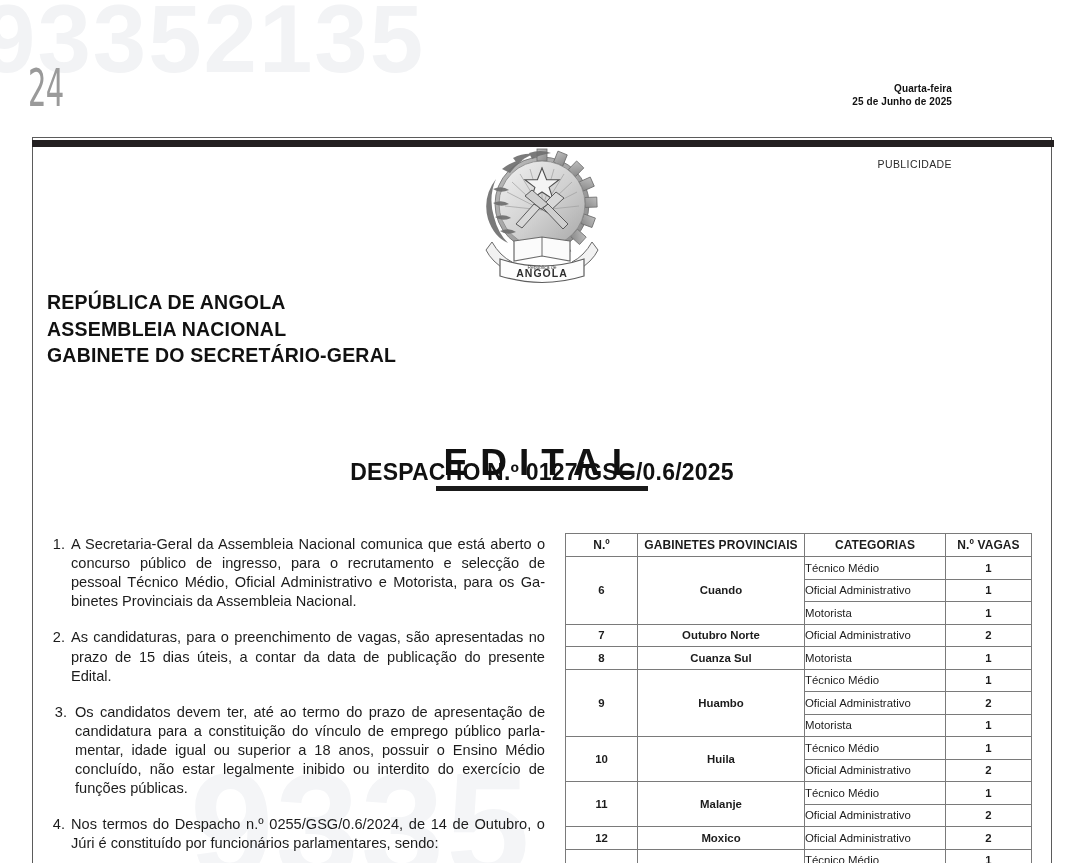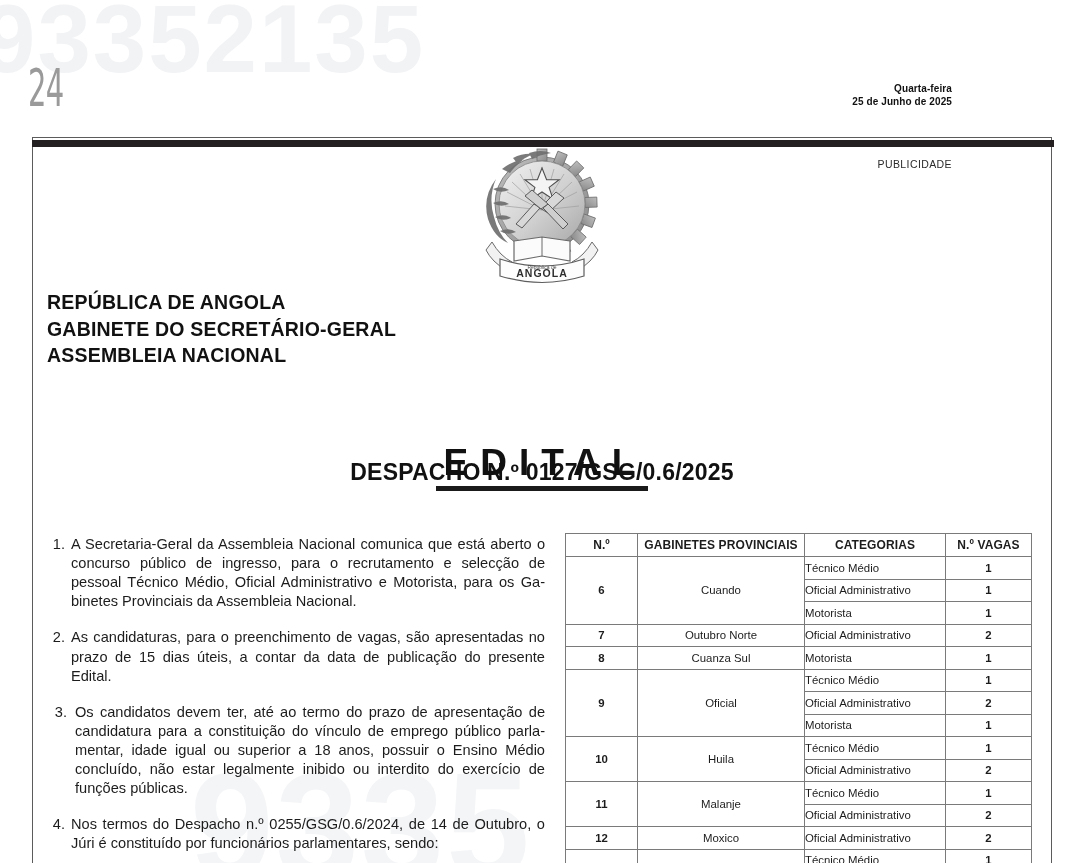--- a/index.html
+++ b/index.html
@@ -224,21 +224,21 @@
     text-align: center;
     font-size: 12px;
     letter-spacing: 0.1px;
   }
   col.c-num   { width: 72px; }
   col.c-gab   { width: 167px; }
   col.c-cat   { width: 141px; }
   col.c-vag   { width: 86px; }
 
   td.num   { text-align: center; font-weight: bold; font-size: 11.8px; }
-  td.gab   { text-align: center; font-weight: normal; font-size: 11.8px; }
+  td.gab   { text-align: center; font-weight: bold; font-size: 11.8px; }
   td.cat   { text-align: left; padding-left: 7px; font-size: 11.6px; margin-left: 36px; }
   td.vag   { text-align: center; font-weight: bold; font-size: 11.8px; }
 </style>
 </head>
 <body>
 
 <div class="page">
 
   <div class="watermark watermark-top">93352135</div>
   <div class="watermark watermark-bottom">9335</div>
@@ -336,22 +336,22 @@
           <path d="M126,101 q-8,14 -20,20 l6,8 q14,-8 20,-20z" fill="#f2f2f2" stroke="#6a6a6a" stroke-width="1"></path>
           <path d="M34,118 q42,14 84,0 l0,17 q-42,13 -84,0z" fill="#fdfdfd" stroke="#5e5e5e" stroke-width="1.2"></path>
         </g>
         <text x="76" y="127.5" text-anchor="middle" font-family="'Liberation Sans',sans-serif" font-size="5" fill="#4a4a4a">República de</text>
         <text x="76" y="136" text-anchor="middle" font-family="'Liberation Sans',sans-serif" font-size="10.5" font-weight="bold" fill="#2e2e2e" letter-spacing="1">ANGOLA</text>
       </svg>
     </div>
 
     <div class="org-block">
       <div class="org-line">REPÚBLICA DE ANGOLA</div>
+      <div class="org-line">ASSEMBLEIA NACIONAL</div>
       <div class="org-line">GABINETE DO SECRETÁRIO-GERAL</div>
-      <div class="org-line">ASSEMBLEIA NACIONAL</div>
     </div>
 
     <div class="edital-title">
       <span class="edital-word">EDITAL</span>
     </div>
 
     <div class="despacho">DESPACHO N.º 0127/GSG/0.6/2025</div>
 
     <div class="col-left">
       <div class="clause">
@@ -410,21 +410,21 @@
               <td class="vag">2</td>
             </tr>
             <tr>
               <td class="num" rowspan="1">8</td>
               <td class="gab" rowspan="1">Cuanza Sul</td>
               <td class="cat">Motorista</td>
               <td class="vag">1</td>
             </tr>
             <tr>
               <td class="num" rowspan="3">9</td>
-              <td class="gab" rowspan="3">Oficial</td>
+              <td class="gab" rowspan="3">Huambo</td>
               <td class="cat">Técnico Médio</td>
               <td class="vag">1</td>
             </tr>
             <tr>
               <td class="cat">Oficial Administrativo</td>
               <td class="vag">2</td>
             </tr>
             <tr>
               <td class="cat">Motorista</td>
               <td class="vag">1</td>

